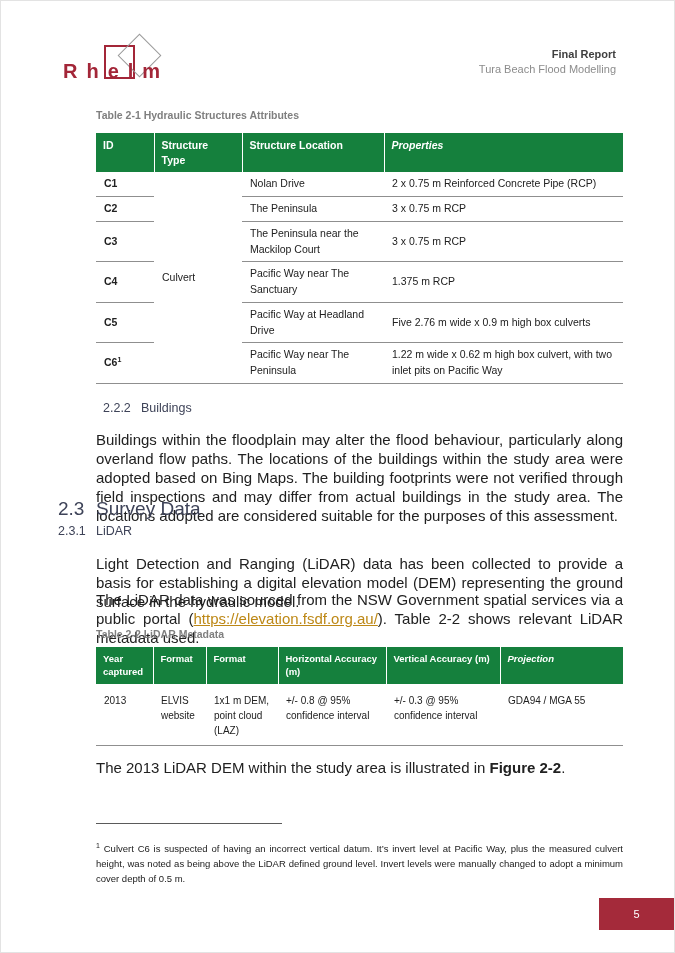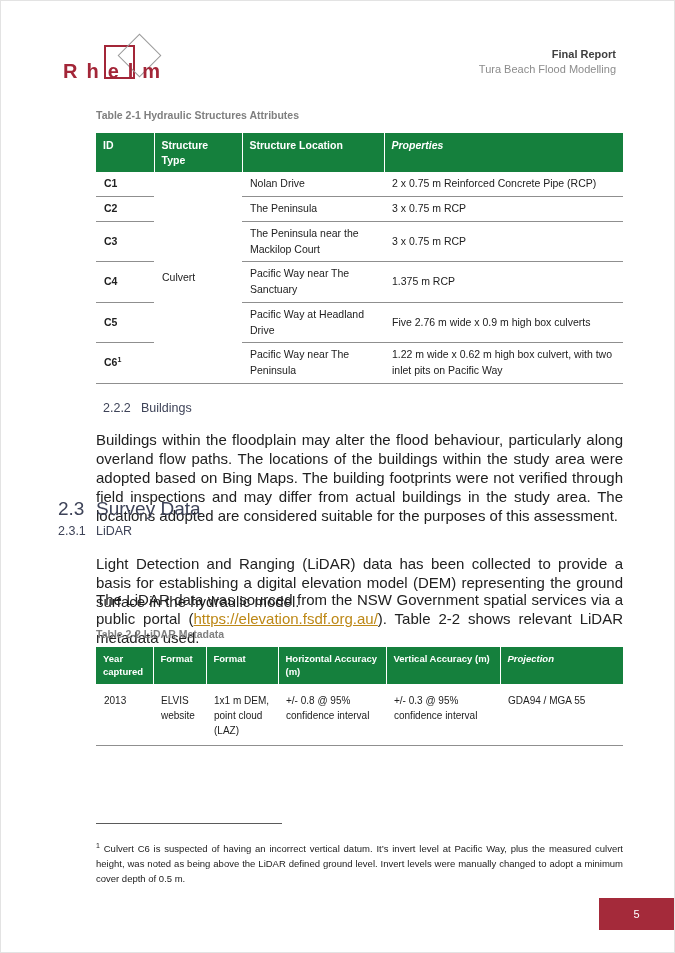--- a/index.html
+++ b/index.html
@@ -164,19 +164,20 @@
         <td>2013</td>
         <td>ELVIS website</td>
         <td>1x1 m DEM, point cloud (LAZ)</td>
         <td>+/- 0.8 @ 95% confidence interval</td>
         <td>+/- 0.3 @ 95% confidence interval</td>
         <td>GDA94 / MGA 55</td>
       </tr>
     </tbody>
   </table>
 
+  <p class="para" style="top:742px;"><span>The 2013 LiDAR DEM within the study area is illustrated in </span><strong>Figure 2-2</strong><span>.</span></p>
 
   <div class="footnote-rule"></div>
   <p class="footnote"><sup>1</sup><span> Culvert C6 is suspected of having an incorrect vertical datum.  It’s invert level at Pacific Way, plus the measured culvert height, was noted as being above the LiDAR defined ground level.  Invert levels were manually changed to adopt a minimum cover depth of 0.5 m.</span></p>
 
   <div class="page-num">5</div>
 
 </div>
 
 </body></html>

